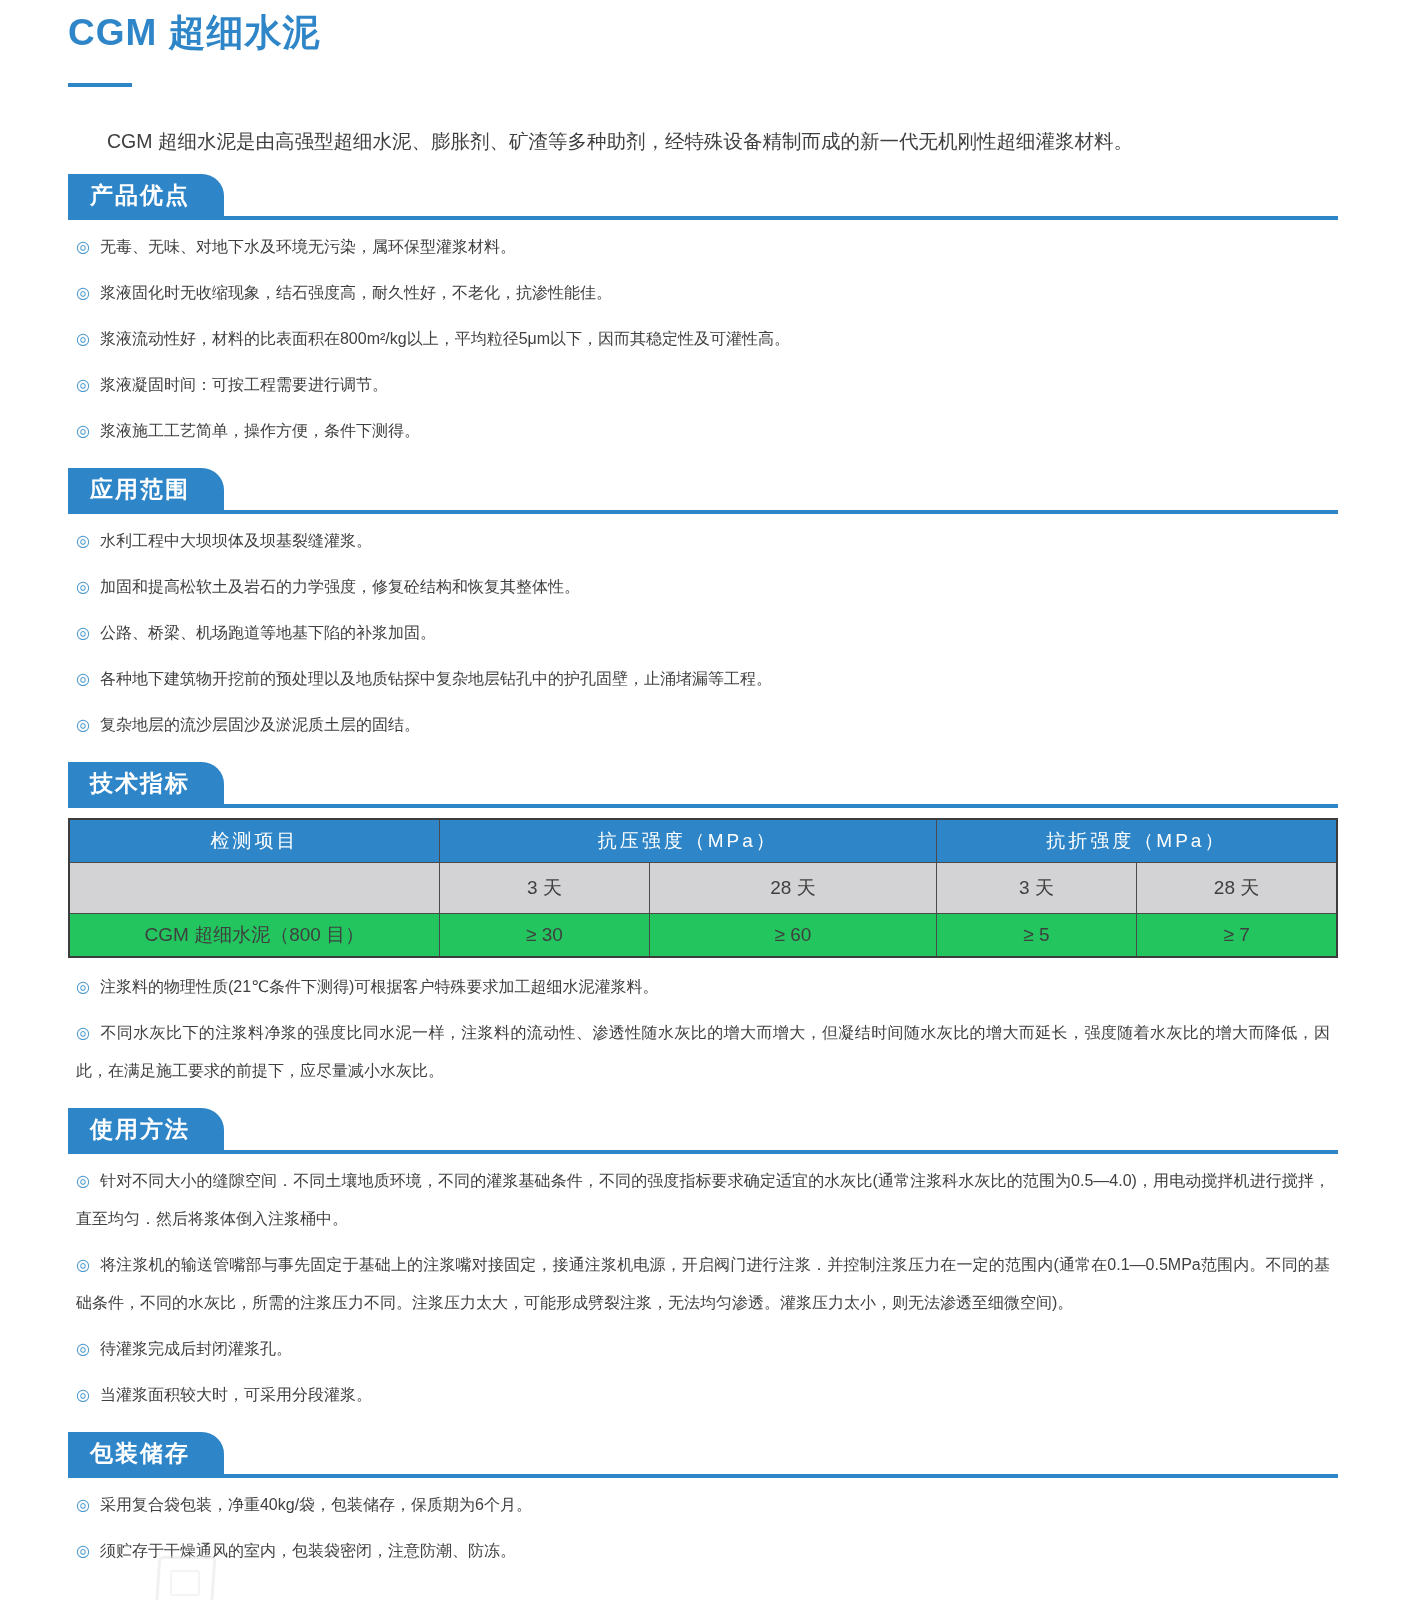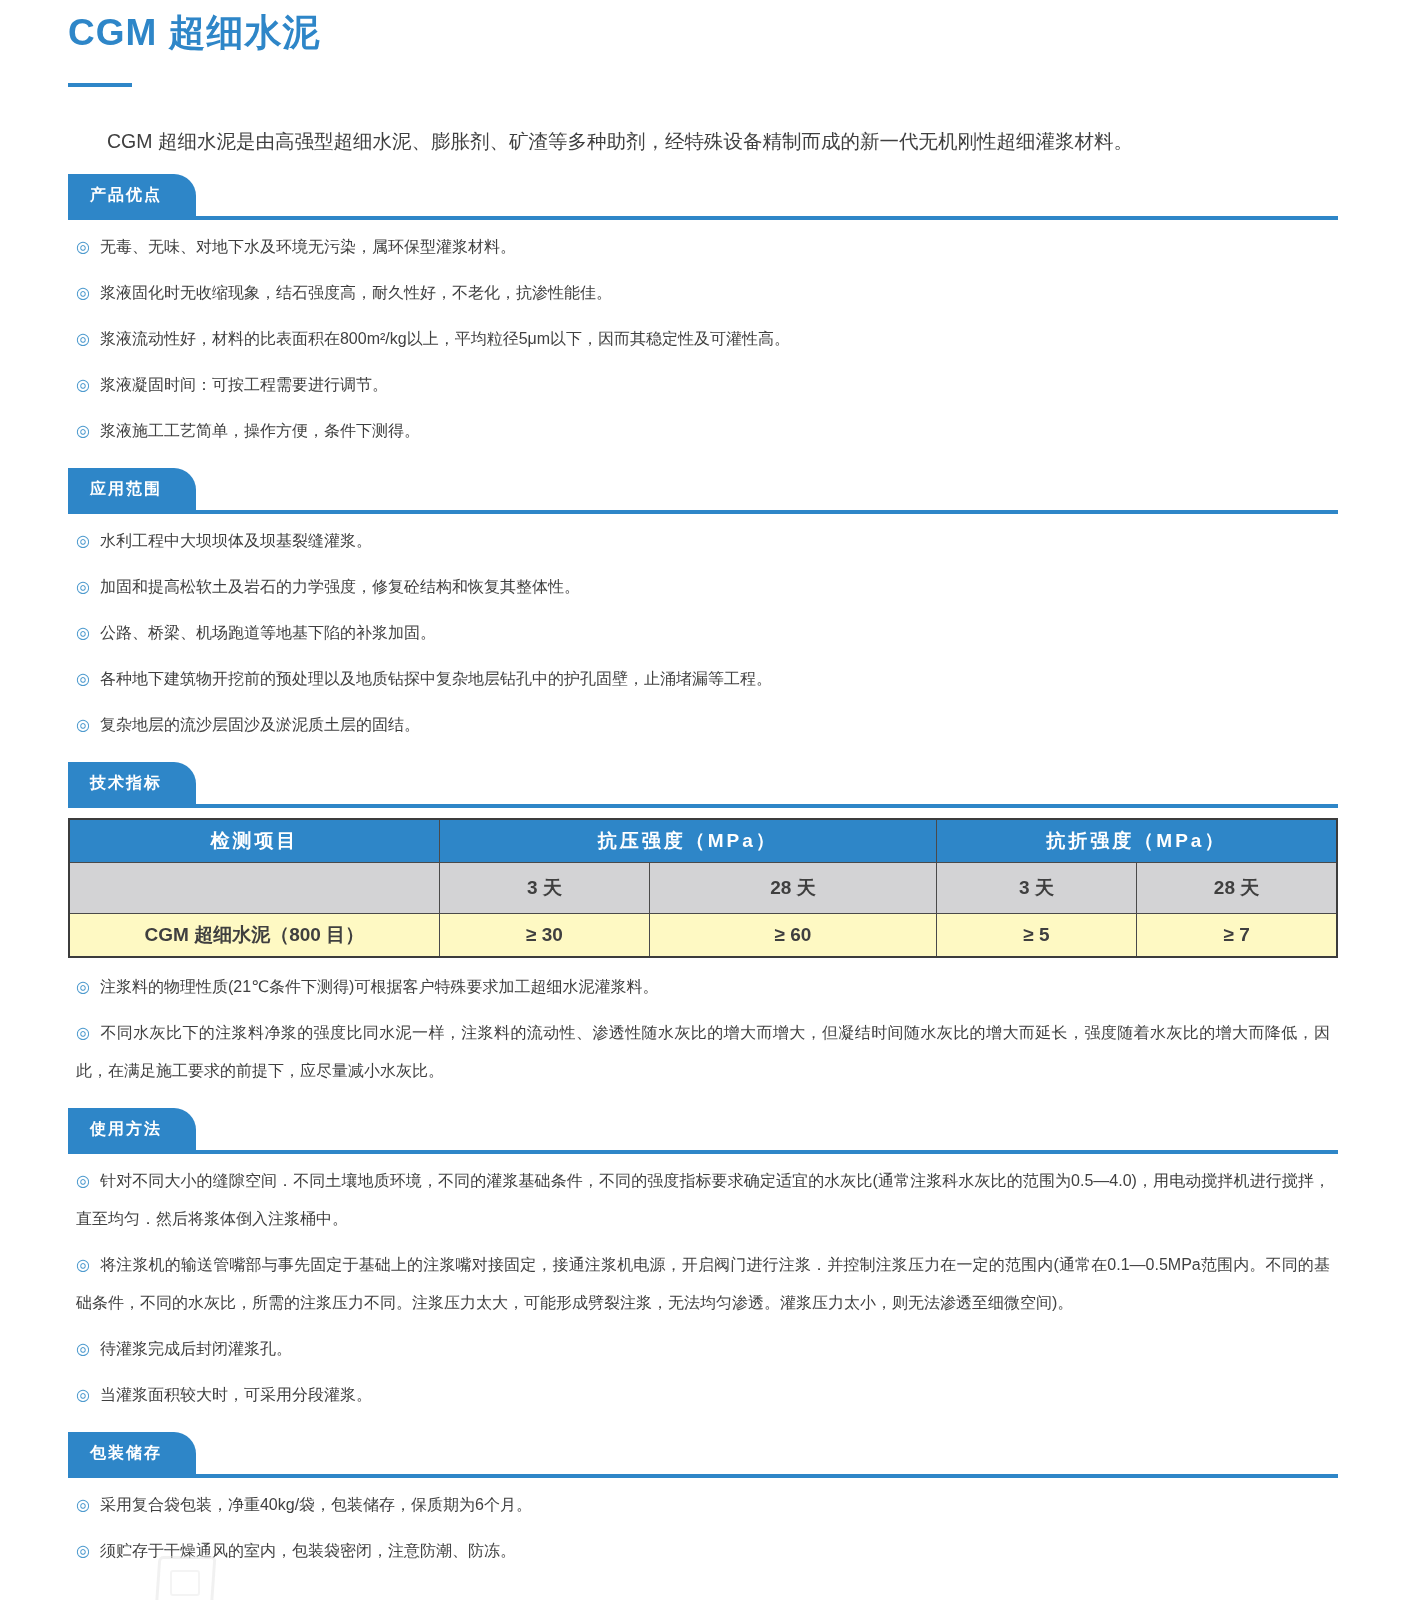--- a/index.html
+++ b/index.html
@@ -45,21 +45,21 @@
 
   .section { margin-top: 18px; }
   .sec-header {
     border-bottom: 4px solid var(--accent);
     font-size: 0;
   }
   .tab {
     display: inline-block;
     background: var(--accent);
     color: #ffffff;
-    font-size: 16px;
+    font-size: 23px;
     font-weight: 700;
     letter-spacing: 2px;
     line-height: 30px;
     padding: 6px 34px 6px 22px;
     border-radius: 0 22px 0 0;
     vertical-align: bottom;
   }
 
   .bullets { margin-top: 6px; }
   .bi {
@@ -75,36 +75,36 @@
 
   table.spec {
     width: 100%;
     border-collapse: collapse;
     margin-top: 10px;
     border: 2px solid #3c3c3c;
   }
   table.spec th, table.spec td {
     border: 1px solid var(--border);
     text-align: center;
-    font-weight: 700;
+    font-weight: 400;
   }
   tr.hdr th {
     background: var(--accent);
     color: #ffffff;
     font-size: 19px;
     letter-spacing: 3px;
     padding: 8px 0;
   }
   tr.sub td {
     background: var(--table-gray);
     font-size: 19px;
     padding: 12px 0;
   }
   tr.data td {
-    background: #fef9c3;
+    background: #22c55e;
     font-size: 19px;
     padding: 8px 0;
   }
 
   .notes { margin-top: 10px; }
 
   .bag-watermark {
     position: absolute;
     left: 148px;
     top: 1556px;

